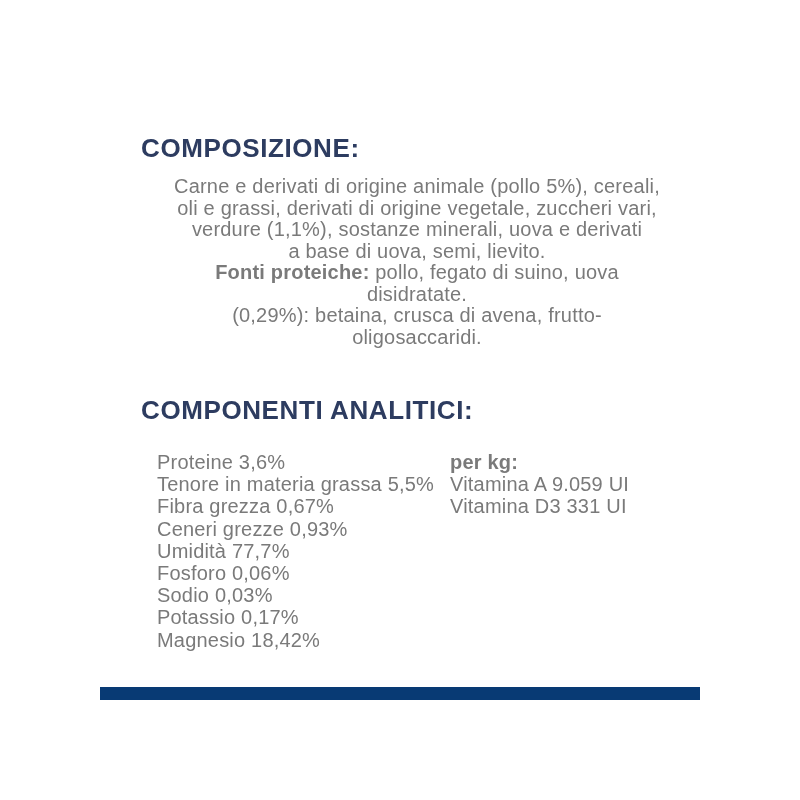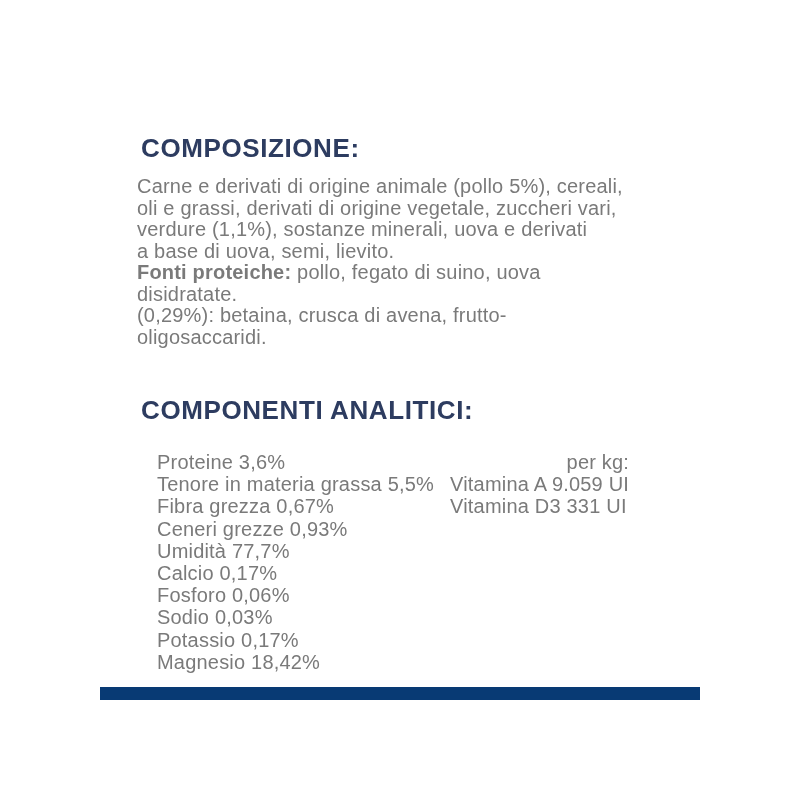--- a/index.html
+++ b/index.html
@@ -31,20 +31,21 @@
 
   .body-text {
     position: absolute;
     left: 137px;
     top: 176px;
     width: 560px;
     font-size: 20px;
     line-height: 21.5px;
     color: var(--gray, #7a7a7a);
     letter-spacing: 0.2px;
+    text-align: center;
   }
   .body-text .bold { font-weight: bold; }
 
   .columns {
     position: absolute;
     left: 137px;
     top: 451px;
     width: 560px;
     font-size: 20px;
     line-height: 22.2px;
@@ -58,21 +59,21 @@
     width: 320px;
     white-space: nowrap;
     margin-left: 20px;
   }
   .col-right {
     position: absolute;
     left: 313px;
     top: 0;
     white-space: nowrap;
   }
-  .col-right .col-heading { font-weight: normal; text-align: right; }
+  .col-right .col-heading { font-weight: bold; }
 
   .bottom-bar {
     position: absolute;
     left: 100px;
     top: 687px;
     width: 600px;
     height: 13px;
     background: var(--bar, #083a74);
   }
 </style>
@@ -96,21 +97,20 @@
 
   <h1 class="section-heading" id="analytical-heading">COMPONENTI ANALITICI:</h1>
 
   <div class="columns">
     <div class="col-left">
         <div class="line">Proteine 3,6%</div>
         <div class="line">Tenore in materia grassa 5,5%</div>
         <div class="line">Fibra grezza 0,67%</div>
         <div class="line">Ceneri grezze 0,93%</div>
         <div class="line">Umidità 77,7%</div>
-        <div class="line">Calcio 0,17%</div>
         <div class="line">Fosforo 0,06%</div>
         <div class="line">Sodio 0,03%</div>
         <div class="line">Potassio 0,17%</div>
         <div class="line">Magnesio 18,42%</div>
       </div>
     <div class="col-right">
       <div class="col-heading">per kg:</div>
       <div>
           <div class="line">Vitamina A 9.059 UI</div>
           <div class="line">Vitamina D3 331 UI</div>

